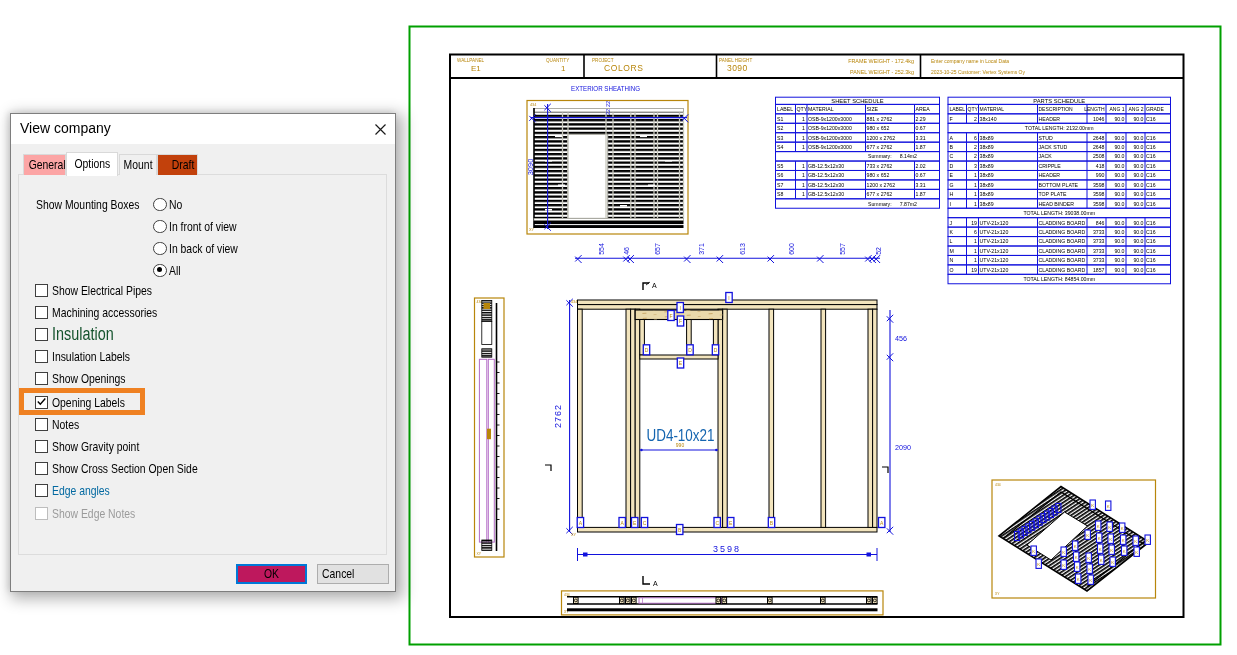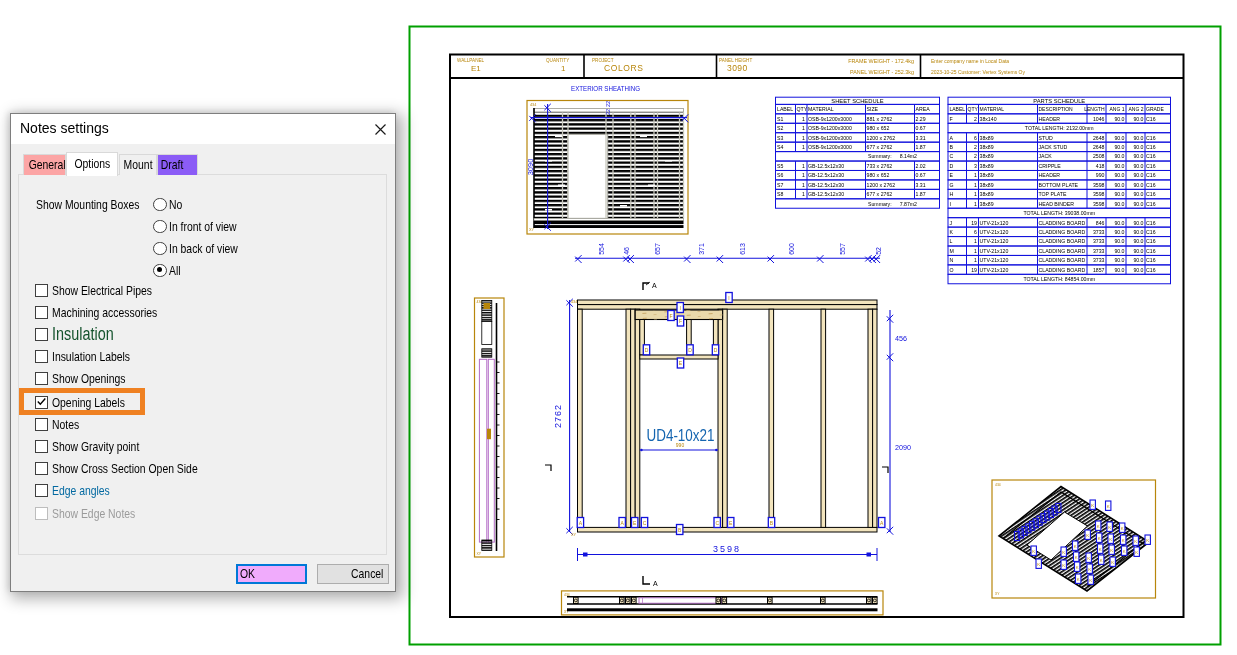--- a/index.html
+++ b/index.html
@@ -677,32 +677,32 @@
 <rect x="1133" y="536" width="5.4" height="9.4" fill="#fff" stroke="#1212dd" stroke-width="1.1"></rect>
 <text x="1135.7" y="543" font-size="4.4" fill="#b8860b" text-anchor="middle">K</text>
 <rect x="1134" y="547" width="5.4" height="9.4" fill="#fff" stroke="#1212dd" stroke-width="1.1"></rect>
 <text x="1136.7" y="554" font-size="4.4" fill="#b8860b" text-anchor="middle">K</text>
 <rect x="1145" y="535" width="5.4" height="9.4" fill="#fff" stroke="#1212dd" stroke-width="1.1"></rect>
 <text x="1147.7" y="542" font-size="4.4" fill="#b8860b" text-anchor="middle">K</text>
 </svg>
 
 <div style="position:absolute;left:10px;top:113px;width:384px;height:477px;background:#f0f0f0;border:1px solid #7e7e7e;box-shadow:4px 4px 14px 3px rgba(0,0,0,0.30), -2px -1px 6px rgba(0,0,0,0.10)">
   <div style="position:absolute;left:0;top:0;width:100%;height:30px;background:#fff">
-    <div style="position:absolute;left:9px;top:6px;font-size:14px;color:#000">Notes settings</div>
+    <div style="position:absolute;left:9px;top:6px;font-size:14px;color:#000">View company</div>
     <svg width="11" height="11" viewBox="0 0 11 11" style="position:absolute;left:364px;top:10px">
           <path d="M 0.5 0.5 L 10.5 10.5 M 10.5 0.5 L 0.5 10.5" stroke="#1a1a1a" stroke-width="1.2"></path>
         </svg>
   </div>
 
   <div style="position:absolute;left:7px;top:59.8px;width:367px;height:379px;background:#f0f0f0;border:1px solid #dcdcdc"></div>
 
   <div style="position:absolute;left:11.6px;top:40px;width:41.3px;height:20px;background:#fca5a5;border:1px solid #d9d9d9;border-bottom:none;z-index:1;text-align:center;line-height:20px;font-size:13px"><span style="display:inline-block;transform:scaleX(0.8)">General</span></div>
   <div style="position:absolute;left:55.3px;top:37.6px;width:49.5px;height:23.4px;background:#fff;border:1px solid #d9d9d9;border-bottom:none;z-index:3;text-align:center;line-height:21px;font-size:13px"><span style="display:inline-block;transform:scaleX(0.8)">Options</span></div>
   <div style="position:absolute;left:108px;top:40px;width:36px;height:20px;background:#f0f0f0;border:1px solid #d9d9d9;border-bottom:none;z-index:1;text-align:center;line-height:20px;font-size:13px"><span style="display:inline-block;transform:scaleX(0.8)">Mount</span></div>
-  <div style="position:absolute;left:146.3px;top:40px;width:38.8px;height:20px;background:#8b5cf6;border:1px solid #d9d9d9;border-bottom:none;z-index:1;text-align:left;line-height:20px;font-size:13px"><span style="display:inline-block;transform:scaleX(0.8)">Draft</span></div>
+  <div style="position:absolute;left:146.3px;top:40px;width:38.8px;height:20px;background:#c2410c;border:1px solid #d9d9d9;border-bottom:none;z-index:1;text-align:right;line-height:20px;font-size:13px"><span style="display:inline-block;transform:scaleX(0.8)">Draft</span></div>
 
   <div style="position:absolute;left:-10px;top:-113px;width:1237px;height:655px;pointer-events:none">
     <div style="position:absolute;left:35.3px;top:196.0px;line-height:15px;font-size:13px;color:#000;white-space:nowrap"><span style="display:inline-block;transform:scaleX(0.8);transform-origin:0 50%">Show Mounting Boxes</span></div>
     <div style="position:absolute;left:152.3px;top:196.8px;width:13.4px;height:13.4px;border-radius:50%;background:#fff;border:1.5px solid #3f3f3f;box-sizing:border-box"></div>
 <div style="position:absolute;left:168.2px;top:196.0px;line-height:15px;font-size:13px;color:#000;white-space:nowrap"><span style="display:inline-block;transform:scaleX(0.8);transform-origin:0 50%">No</span></div>
 <div style="position:absolute;left:152.3px;top:218.8px;width:13.4px;height:13.4px;border-radius:50%;background:#fff;border:1.5px solid #3f3f3f;box-sizing:border-box"></div>
 <div style="position:absolute;left:168.2px;top:218.0px;line-height:15px;font-size:13px;color:#000;white-space:nowrap"><span style="display:inline-block;transform:scaleX(0.8);transform-origin:0 50%">In front of view</span></div>
 <div style="position:absolute;left:152.3px;top:240.8px;width:13.4px;height:13.4px;border-radius:50%;background:#fff;border:1.5px solid #3f3f3f;box-sizing:border-box"></div>
 <div style="position:absolute;left:168.2px;top:240.0px;line-height:15px;font-size:13px;color:#000;white-space:nowrap"><span style="display:inline-block;transform:scaleX(0.8);transform-origin:0 50%">In back of view</span></div>
 <div style="position:absolute;left:152.3px;top:262.8px;width:13.4px;height:13.4px;border-radius:50%;background:#fff;border:1.5px solid #3f3f3f;box-sizing:border-box">
@@ -729,17 +729,17 @@
 <div style="position:absolute;left:50.5px;top:415.8px;line-height:15px;font-size:13px;color:#000;white-space:nowrap"><span style="display:inline-block;transform:scaleX(0.8);transform-origin:0 50%">Notes</span></div>
 <div style="position:absolute;left:34px;top:438.8px;width:13px;height:13px;background:#fff;border:1.5px solid #3f3f3f;box-sizing:border-box"></div>
 <div style="position:absolute;left:50.5px;top:437.90000000000003px;line-height:15px;font-size:13px;color:#000;white-space:nowrap"><span style="display:inline-block;transform:scaleX(0.8);transform-origin:0 50%">Show Gravity point</span></div>
 <div style="position:absolute;left:34px;top:461px;width:13px;height:13px;background:#fff;border:1.5px solid #3f3f3f;box-sizing:border-box"></div>
 <div style="position:absolute;left:50.5px;top:460.1px;line-height:15px;font-size:13px;color:#000;white-space:nowrap"><span style="display:inline-block;transform:scaleX(0.8);transform-origin:0 50%">Show Cross Section Open Side</span></div>
 <div style="position:absolute;left:34px;top:483px;width:13px;height:13px;background:#fff;border:1.5px solid #3f3f3f;box-sizing:border-box"></div>
 <div style="position:absolute;left:50.5px;top:482.1px;line-height:15px;font-size:13px;color:#0369a1;white-space:nowrap"><span style="display:inline-block;transform:scaleX(0.8);transform-origin:0 50%">Edge angles</span></div>
 <div style="position:absolute;left:34px;top:506.3px;width:13px;height:13px;background:#fff;border:1.5px solid #bdbdbd;box-sizing:border-box"></div>
 <div style="position:absolute;left:50.5px;top:505.4px;line-height:15px;font-size:13px;color:#9b9b9b;white-space:nowrap"><span style="display:inline-block;transform:scaleX(0.8);transform-origin:0 50%">Show Edge Notes</span></div>
     <div style="position:absolute;left:17.5px;top:387.3px;width:116.5px;height:16.6px;border:5px solid #ef8122"></div>
-    <div style="position:absolute;left:235px;top:563px;width:67px;height:16px;background:#f0abfc;border:2px solid #0078d7;font-size:13px;color:#000;text-align:left;line-height:16px"><span style="display:inline-block;transform:scaleX(0.8)">OK</span></div>
-    <div style="position:absolute;left:315.5px;top:563px;width:70px;height:18px;background:#e1e1e1;border:1px solid #adadad;font-size:13px;color:#000;text-align:right;line-height:18px"><span style="display:inline-block;transform:scaleX(0.8)">Cancel</span></div>
+    <div style="position:absolute;left:235px;top:563px;width:67px;height:16px;background:#be185d;border:2px solid #0078d7;font-size:13px;color:#000;text-align:center;line-height:16px"><span style="display:inline-block;transform:scaleX(0.8)">OK</span></div>
+    <div style="position:absolute;left:315.5px;top:563px;width:70px;height:18px;background:#e1e1e1;border:1px solid #adadad;font-size:13px;color:#000;text-align:left;line-height:18px"><span style="display:inline-block;transform:scaleX(0.8)">Cancel</span></div>
   </div>
 </div>
 </div>
 
 </body></html>

